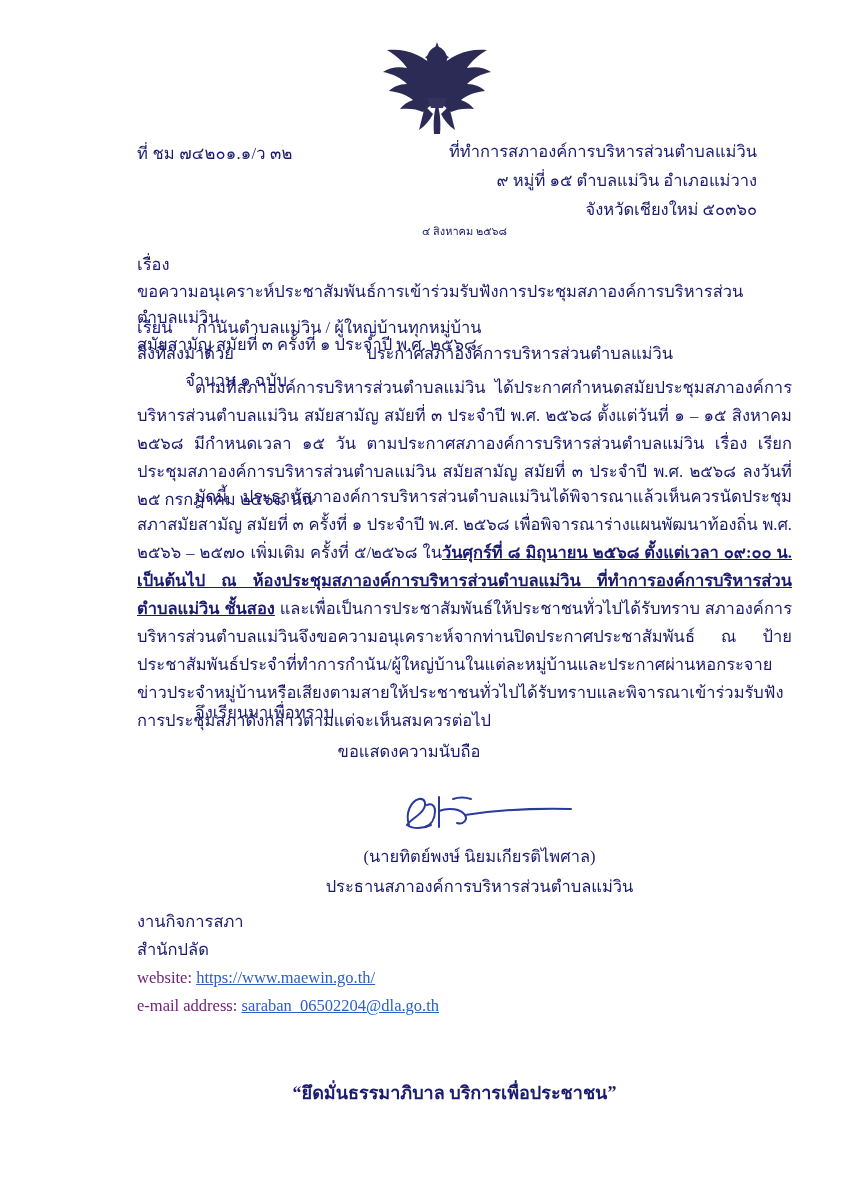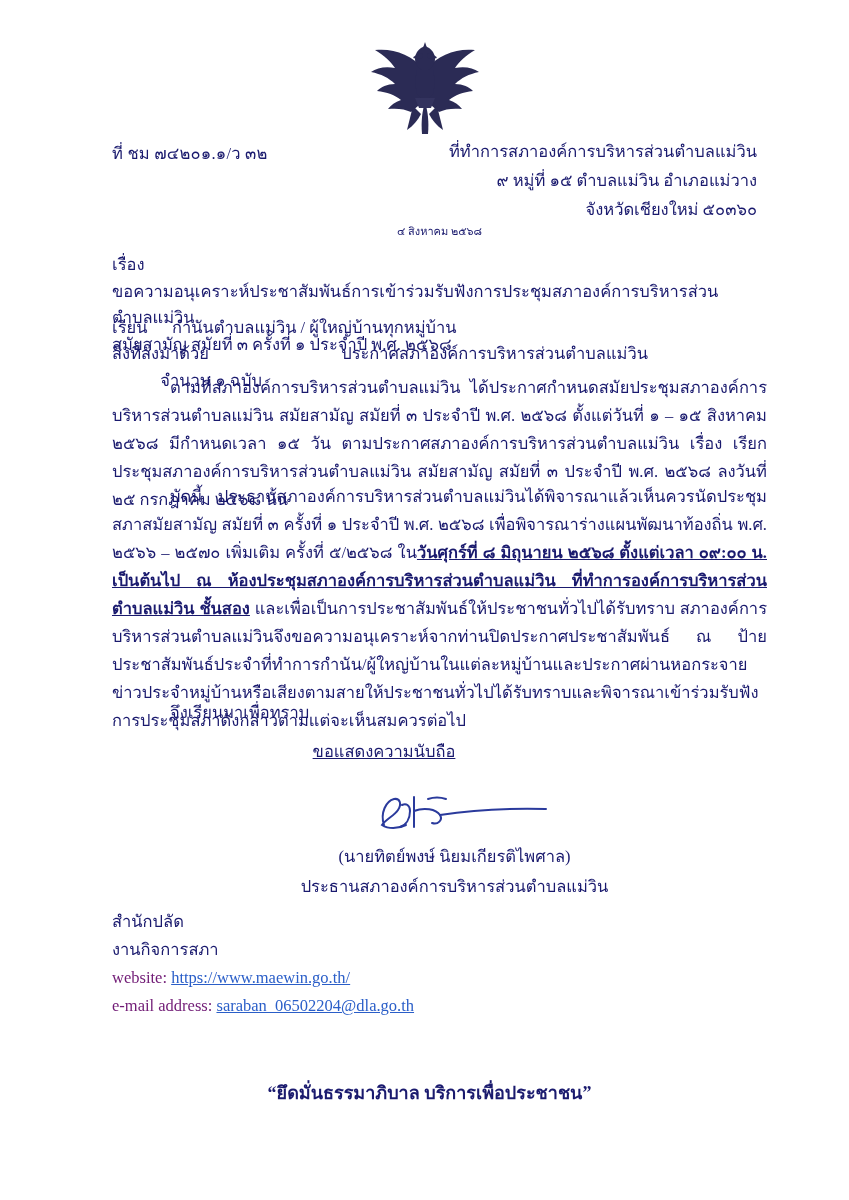--- a/index.html
+++ b/index.html
@@ -11,20 +11,21 @@
     width: 849px;
     height: 1200px;
     position: relative;
     font-family: "Liberation Serif", "DejaVu Serif", serif;
     color: #1a1a6e;
   }
   .page {
     position: absolute;
     inset: 0;
     padding: 0;
+    margin-left: 25px;
   }
 
   
   .emblem {
     position: absolute;
     top: 40px;
     left: 50%;
     transform: translateX(-50%);
     width: 120px;
     height: 100px;
@@ -106,21 +107,20 @@
   
   .closing {
     position: absolute;
     top: 738px;
     left: 0;
     width: 708px;
     text-align: center;
     font-size: 16.5px;
     padding-left: 60px;
     box-sizing: border-box;
-    text-decoration: underline;
   }
   .sign-wrap {
     position: absolute;
     top: 785px;
     left: 0;
     width: 849px;
     padding-left: 60px;
     box-sizing: border-box;
     text-align: center;
   }
@@ -237,22 +237,22 @@
           <path d="M100 30 C126 26 168 23 206 24"></path>
           <path d="M88 14 C94 12 100 12 106 14"></path>
         </g>
       </svg>
     </div>
     <div class="sign-name">(นายทิตย์พงษ์   นิยมเกียรติไพศาล)</div>
     <div class="sign-title">ประธานสภาองค์การบริหารส่วนตำบลแม่วิน</div>
   </div>
 
   <div class="footer">
+    <div>งานกิจการสภา</div>
     <div>สำนักปลัด</div>
-    <div>งานกิจการสภา</div>
     <div>
       <span class="lbl-en">website:</span>
       <span class="link">https://www.maewin.go.th/</span>
     </div>
     <div>
       <span class="lbl-en">e-mail address:</span>
       <span class="link">saraban_06502204@dla.go.th</span>
     </div>
   </div>
 

